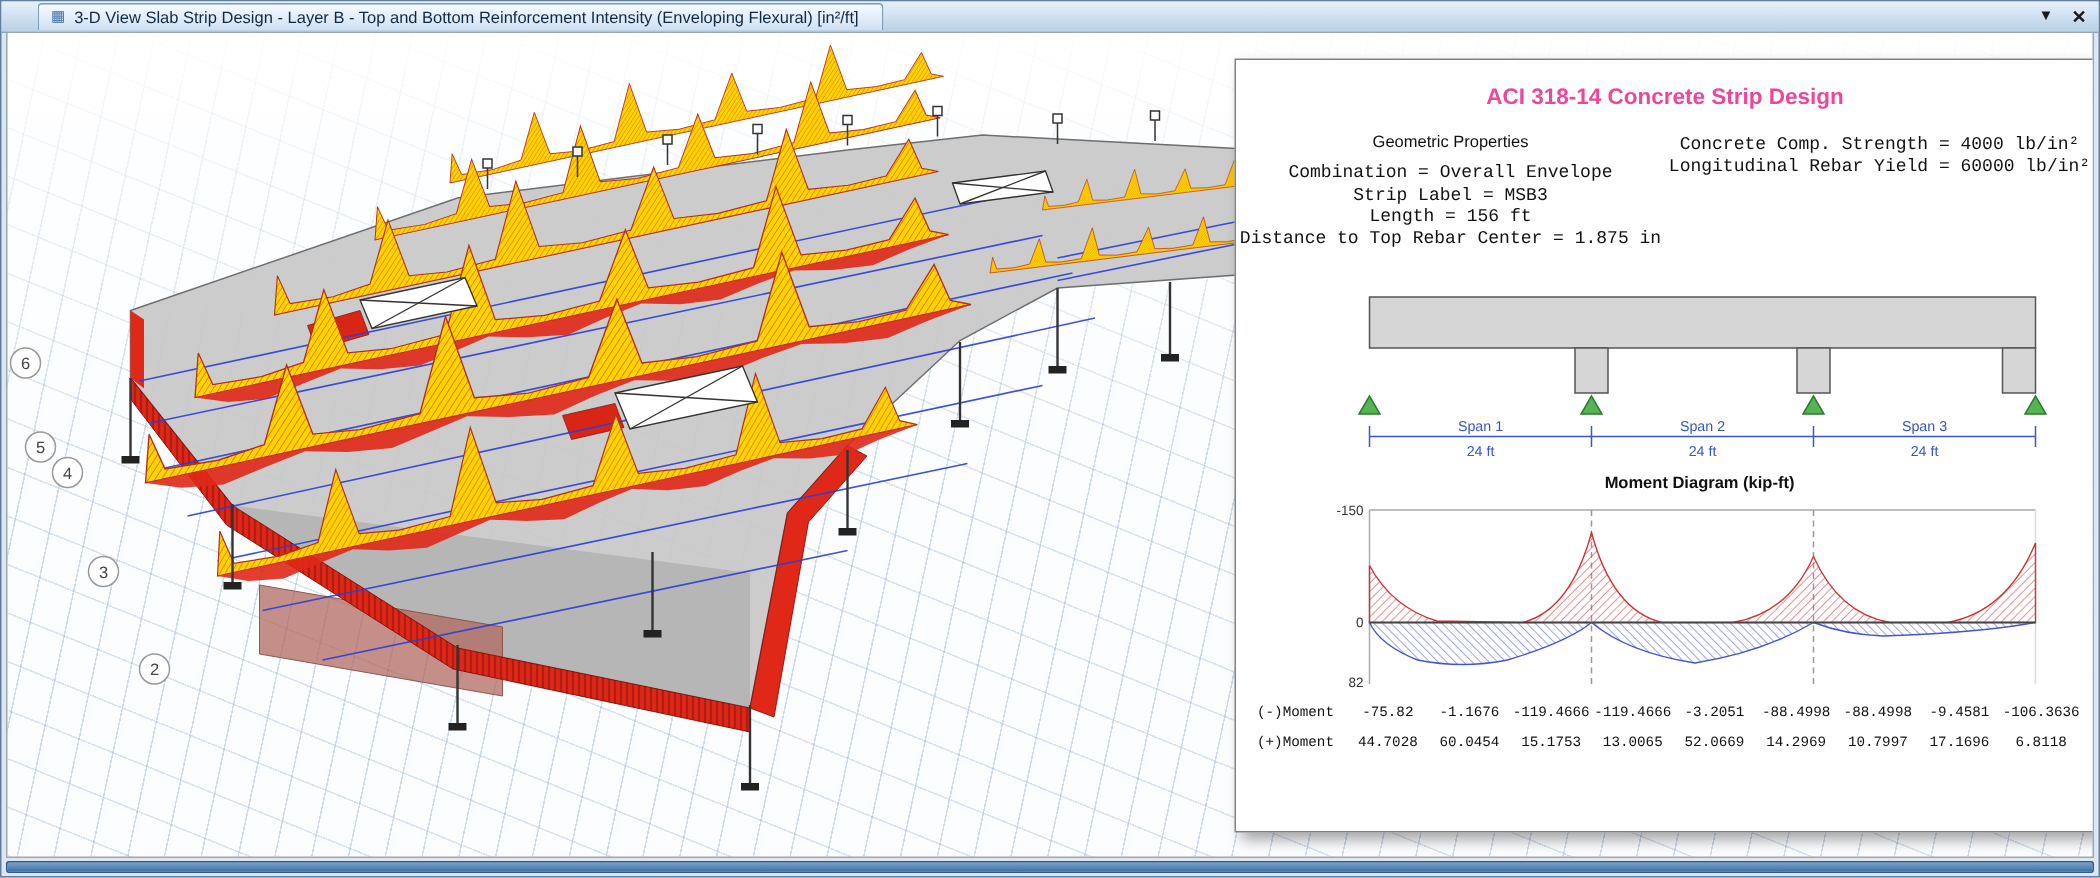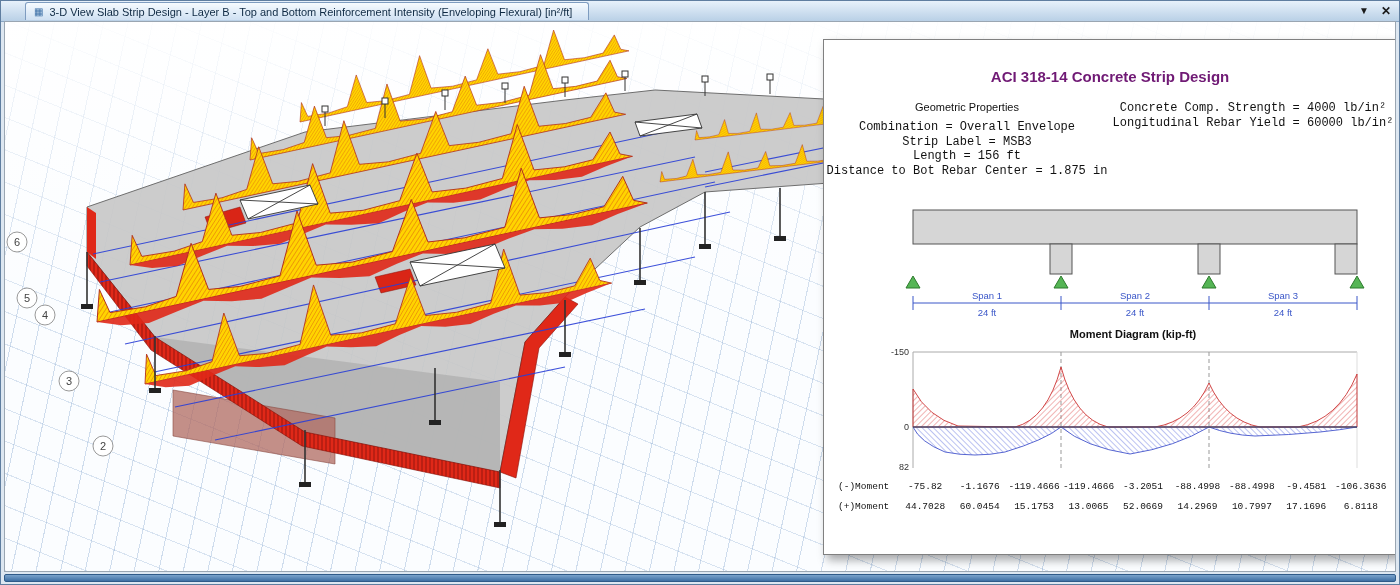--- a/index.html
+++ b/index.html
@@ -42,21 +42,21 @@
   }
   .scene { position:absolute; left:0; top:0; }
 
   
   .report-panel {
     position:absolute; left:818px; top:17px; width:574px; height:516px;
     background:#ffffff; border:1px solid #808080;
     box-shadow:4px 5px 9px rgba(0,0,0,.35);
     box-sizing:border-box; color:#111;
   }
-  .rp-title { text-align:center; font-weight:bold; font-size:15px; margin-top:28px; color:#701a75; }
+  .rp-title { text-align:center; font-weight:bold; font-size:15px; margin-top:16px; color:#ec4899; }
   .rp-cols { display:flex; margin-top:16px; }
   .rp-col  { width:50%; text-align:center; }
   .rp-head { font-weight:normal; font-size:11px; margin-bottom:7px; }
   .rp-row  { font-size:12px; line-height:14.5px;font-family:Liberation Mono, monospace; }
   .rp-beam { display:block; margin:22px auto 0 auto; }
   .rp-mtitle { text-align:center; font-weight:bold; font-size:11px; margin-top:6px;padding-left:46px; }
   .rp-plot { display:block; margin:2px auto 0 auto; }
   .rp-table { margin:2px 8px 0 10px;font-family:Liberation Mono, monospace; }
   .rp-trow { display:grid; grid-template-columns:64px repeat(9,1fr); align-items:center; height:20px; }
   .rp-tlabel { font-size:9.5px; text-align:left; padding-left:4px; }
@@ -290,21 +290,21 @@
 
     <div class="report-panel">
       <div class="rp-title">ACI 318-14 Concrete Strip Design</div>
 
       <div class="rp-cols">
         <div class="rp-col">
           <div class="rp-head">Geometric Properties</div>
           <div class="rp-row">Combination = Overall Envelope</div>
           <div class="rp-row">Strip Label = MSB3</div>
           <div class="rp-row">Length = 156 ft</div>
-          <div class="rp-row">Distance to Bot Rebar Center = 1.875 in</div>
+          <div class="rp-row">Distance to Top Rebar Center = 1.875 in</div>
         </div>
         <div class="rp-col">
           <div class="rp-row">Concrete Comp. Strength = 4000 lb/in²</div>
           <div class="rp-row">Longitudinal Rebar Yield = 60000 lb/in²</div>
         </div>
       </div>
 
       <svg class="rp-beam" width="560" height="122" viewBox="0 0 560 122">
         <rect x="83" y="10" width="444" height="34" fill="#d6d6d6" stroke="#555"></rect>
         <g fill="#d6d6d6" stroke="#555">

